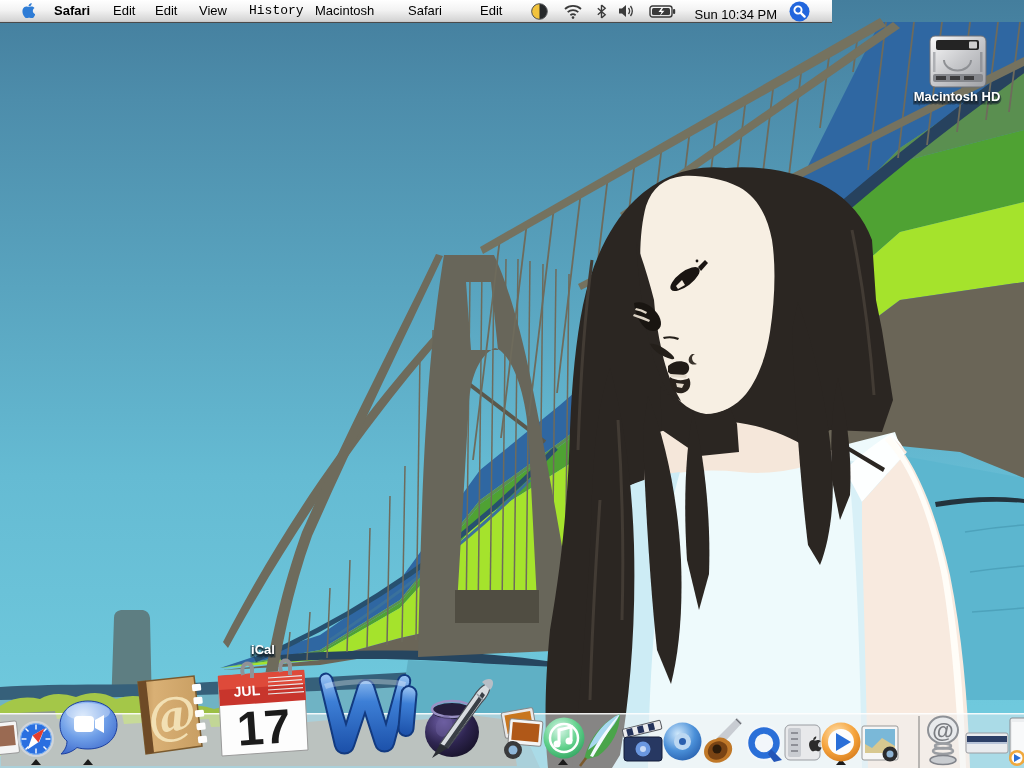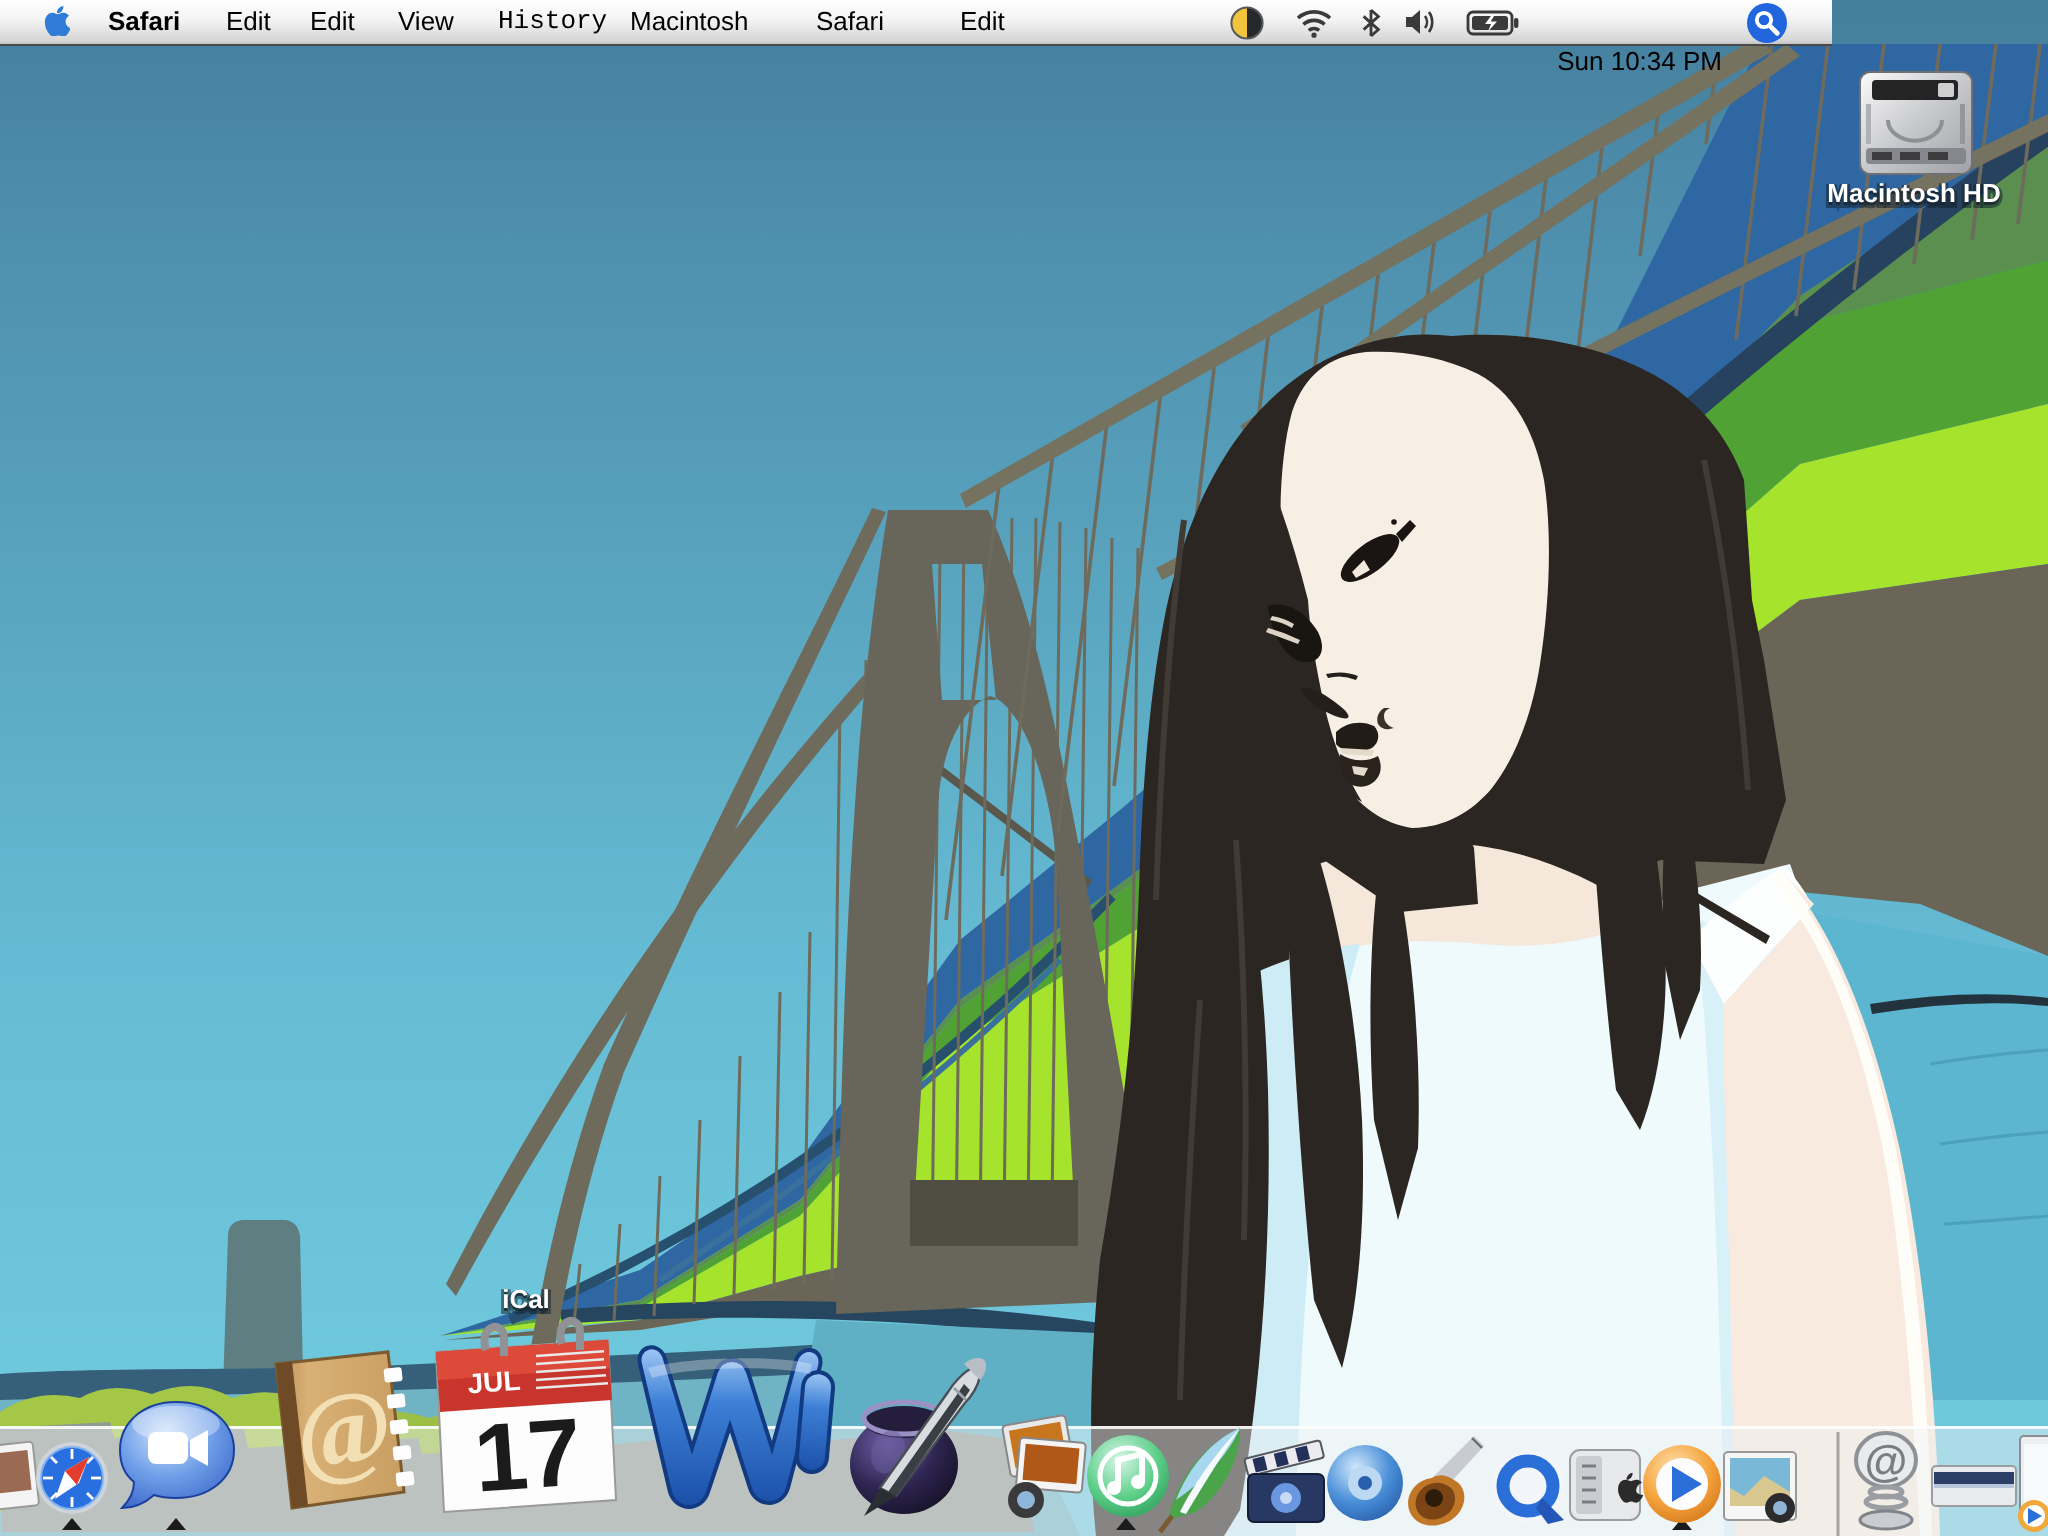--- a/index.html
+++ b/index.html
@@ -1,19 +1,19 @@
 <!DOCTYPE html>
 <html><head>
 <meta charset="utf-8">
 <style>
   html,body{margin:0;padding:0;width:1024px;height:768px;overflow:hidden;
     font-family:"Liberation Sans",sans-serif;}
   #desktop{position:relative;width:1024px;height:768px;background:#58a7c2;overflow:hidden;}
   #wall{position:absolute;left:0;top:0;}
-  #menubar{position:absolute;left:0;top:0;width:916px;height:22px;
+  #menubar{position:absolute;left:0;top:0;width:832px;height:22px;
     background:linear-gradient(#ffffff,#f3f3f3 45%,#d6d6d6 92%,#c4c4c4);
     border-bottom:1px solid #4a4a4a;box-sizing:content-box;
     font-size:13px;color:#000;}
   #menubar span{position:absolute;top:3px;}
   #mright{position:absolute;right:0;top:0;height:22px;}
   #mright .ic{position:absolute;top:0;height:22px;display:flex;align-items:center;white-space:nowrap;}
 </style>
 </head>
 <body>
 <div id="desktop">
@@ -504,21 +504,21 @@
           </svg>
         </span>
     <span class="ic" style="right:156px;">
           <svg width="27" height="13" viewBox="0 0 27 13">
             <rect x="1" y="1" width="22" height="11" rx="2.5" fill="none" stroke="#3a3a3a" stroke-width="1.4"></rect>
             <rect x="3" y="3" width="18" height="7" rx="1.5" fill="#3a3a3a"></rect>
             <rect x="24" y="4" width="2.2" height="5" rx="1" fill="#3a3a3a"></rect>
             <path d="M13,2.2 L9.5,7 L12.5,7 L11,10.8 L15.5,5.8 L12.3,5.8 L14.5,2.2 Z" fill="#fff"></path>
           </svg>
         </span>
-    <span class="ic" style="right:55px;top:3px;font-size:13px;margin-top:16px;">Sun 10:34 PM</span>
+    <span class="ic" style="right:55px;top:3px;font-size:13px;">Sun 10:34 PM</span>
     <span class="ic" style="right:22px;">
           <svg width="21" height="21" viewBox="0 0 21 21">
             <circle cx="10.5" cy="10.5" r="10" fill="#2166dd"></circle>
             <circle cx="9" cy="9" r="3.6" fill="none" stroke="#fff" stroke-width="1.9"></circle>
             <line x1="11.8" y1="11.8" x2="15.6" y2="15.6" stroke="#fff" stroke-width="2.4" stroke-linecap="round"></line>
           </svg>
         </span>
   </div>
 </div>
 </div>

